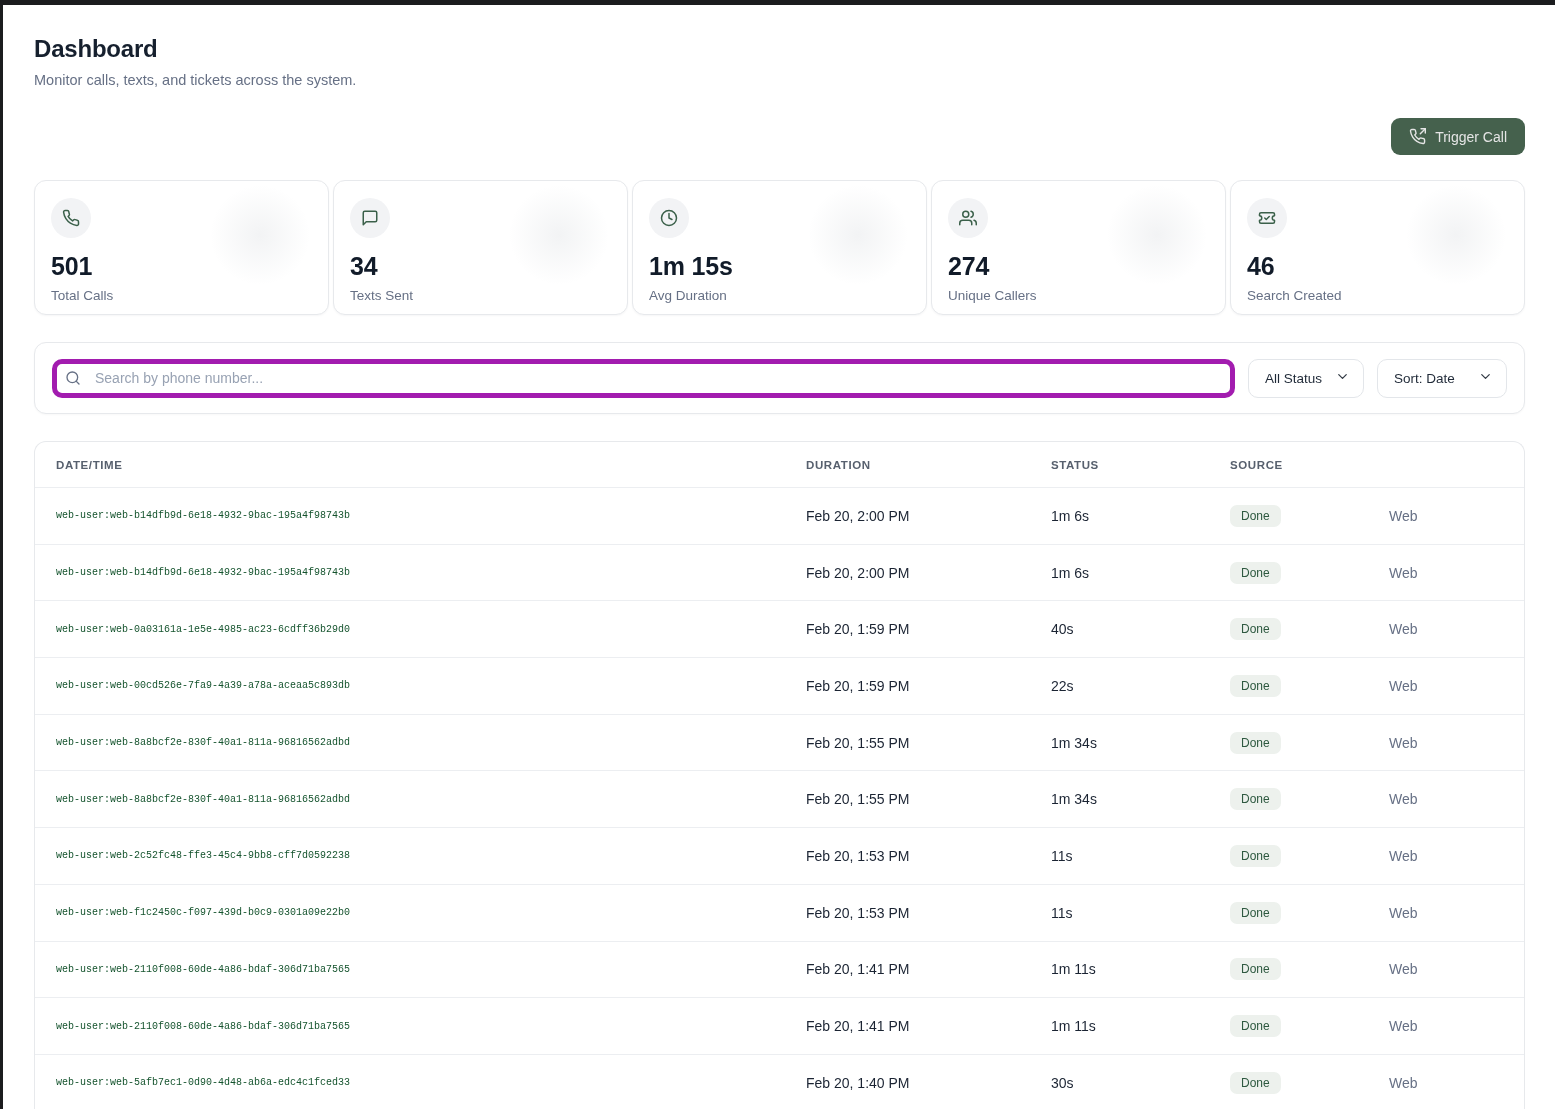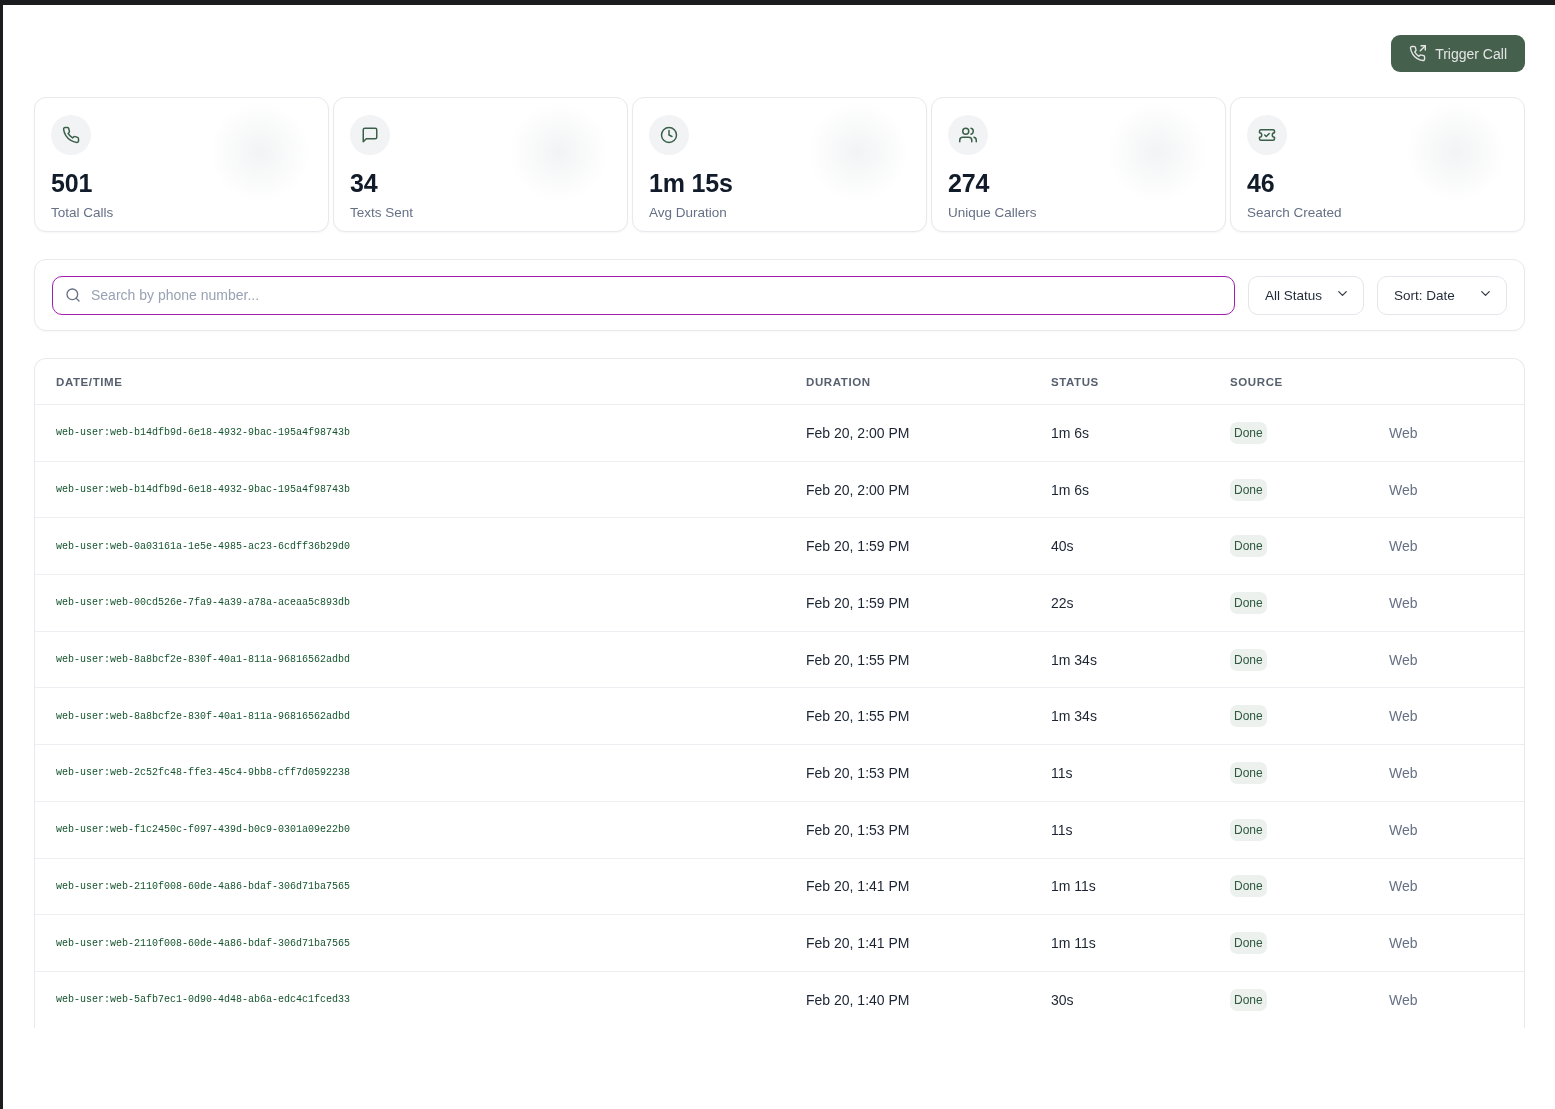--- a/index.html
+++ b/index.html
@@ -54,21 +54,21 @@
 
   
   .filter-bar {
     margin-top: 27px; height: 72px; border: 1px solid #e7e9ec; border-radius: 12px;
     background: #fff; display: flex; align-items: center; gap: 13px; padding: 0 17px;
     box-shadow: 0 1px 2px rgba(16,24,40,.03);
   }
   .search-box { position: relative; flex: 1 1 auto; }
   .search-box .search-icon { position: absolute; left: 13px; top: 50%; transform: translateY(-50%); color: #667085; display: flex; }
   .search-input {
-    width: 100%; height: 39px; border: 1px solid #a21caf; border-radius: 10px;
+    width: 100%; height: 39px; border: 5px solid #a21caf; border-radius: 10px;
     padding: 0 14px 0 38px; font-family: "Liberation Sans", sans-serif; font-size: 14px; color: #16202e;
     outline: none; background: #fff;
   }
   .search-input::placeholder { color: #98a2b3; }
   .select-btn {
     display: inline-flex; align-items: center; justify-content: space-between; gap: 12px;
     height: 39px; padding: 0 13px 0 16px; border: 1px solid #e3e6ea; border-radius: 10px;
     background: #fff; cursor: pointer; font-family: "Liberation Sans", sans-serif;
     font-size: 13.5px; color: #1f2937; white-space: nowrap;
   }
@@ -86,32 +86,36 @@
   .th {
     font-size: 11.5px; font-weight: 600; letter-spacing: 0.6px;
     color: #57606e; text-transform: uppercase;
   }
   .trow { height: 56.7px; border-top: 1px solid #eceef1; background: #fff; }
   .cell { font-size: 14px; color: #1b2433; }
   .cell.phone { font-family: Liberation Mono, monospace; font-size: 10px; color: #14532d; }
   .cell.source { color: #667085; }
   .badge {
     display: inline-block; background: #edf1ed; color: #2e5940;
-    font-size: 12px; font-weight: 500; padding: 5px 4px; border-radius: 7px; line-height: 1;
+    font-size: 12px; font-weight: 500; padding: 5px 11px; border-radius: 7px; line-height: 1;
   }
 </style>
 </head>
 <body>
 
 <div class="frame-top"></div>
 <div class="frame-left"></div>
 
 <main class="page">
   <div class="content">
 
+    <header class="page-header">
+      <h1>Dashboard</h1>
+      <p class="subtitle">Monitor calls, texts, and tickets across the system.</p>
+    </header>
 
     <div class="actions-row">
       <button class="trigger-call">
         <span class="btn-icon">
             <svg width="17" height="17" viewBox="0 0 24 24" fill="none" stroke="currentColor" stroke-width="2" stroke-linecap="round" stroke-linejoin="round">
               <polyline points="23 7 23 1 17 1"></polyline>
               <line x1="16" y1="8" x2="23" y2="1"></line>
               <path d="M22 16.92v3a2 2 0 0 1-2.18 2 19.79 19.79 0 0 1-8.63-3.07 19.5 19.5 0 0 1-6-6 19.79 19.79 0 0 1-3.07-8.67A2 2 0 0 1 4.11 2h3a2 2 0 0 1 2 1.72 12.84 12.84 0 0 0 .7 2.81 2 2 0 0 1-.45 2.11L8.09 9.91a16 16 0 0 0 6 6l1.27-1.27a2 2 0 0 1 2.11-.45 12.84 12.84 0 0 0 2.81.7A2 2 0 0 1 22 16.92z"></path>
             </svg>
           </span>

